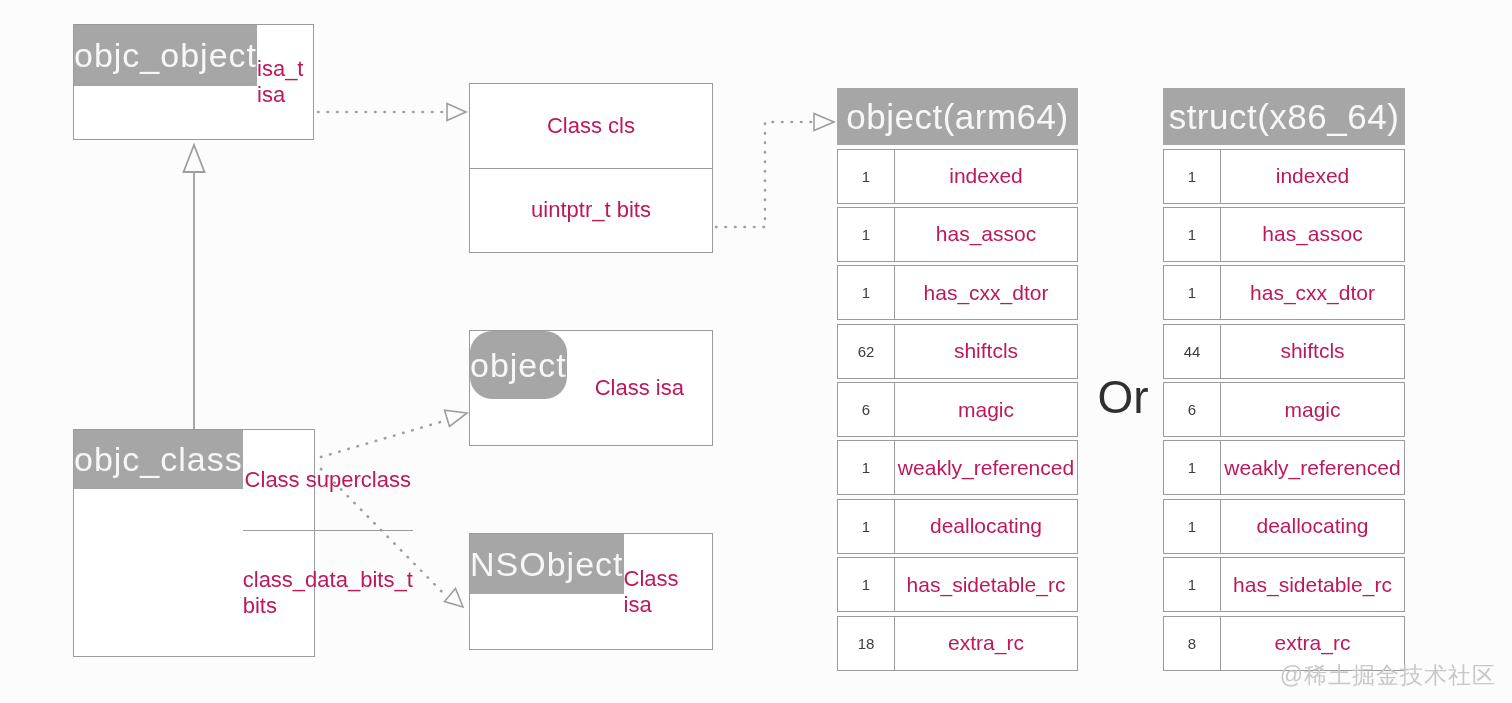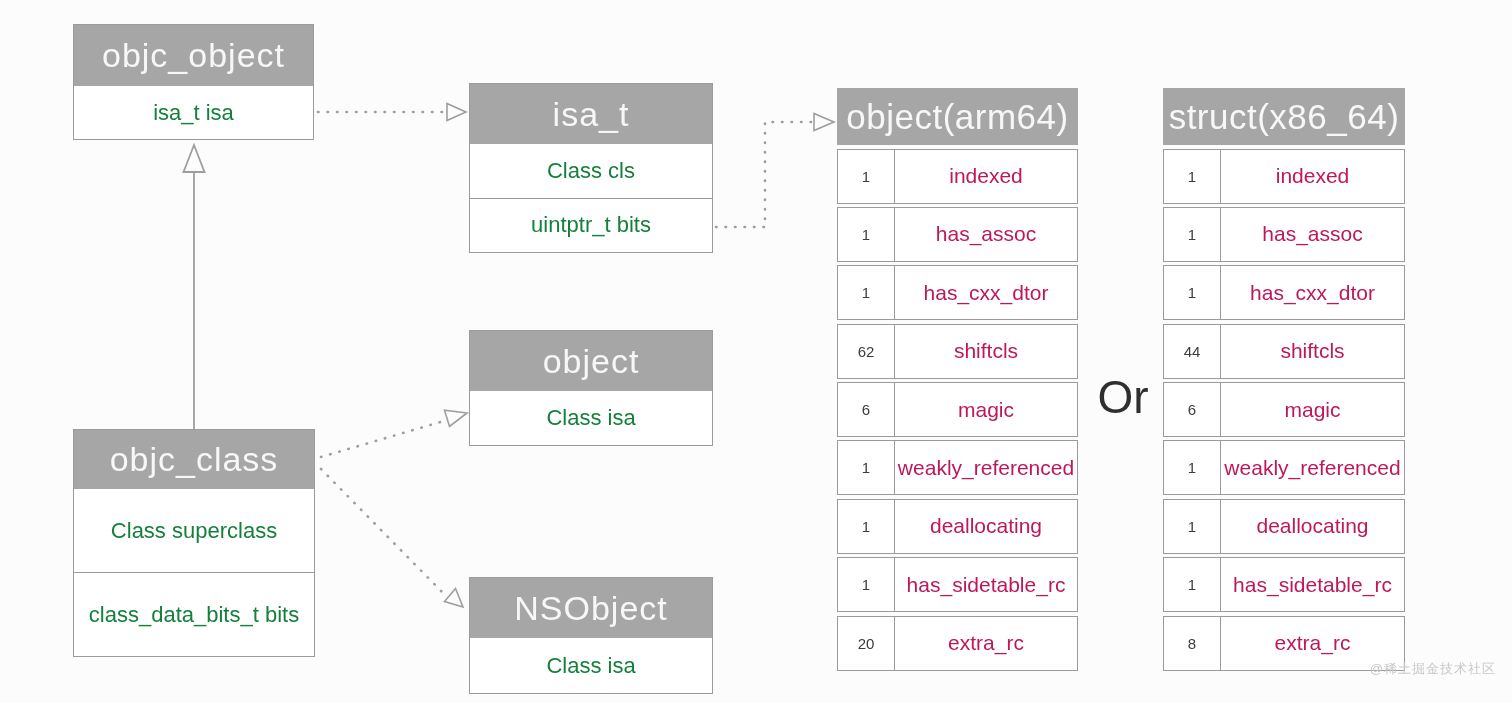--- a/index.html
+++ b/index.html
@@ -4,42 +4,42 @@
 <style>
   html,body{margin:0;padding:0;background:#ffffff;}
   .canvas{
     position:relative;width:1512px;height:703px;overflow:hidden;
     background:#fcfcfc;
     font-family:"Liberation Sans","DejaVu Sans",sans-serif;
   }
   .arrows{position:absolute;left:0;top:0;width:1512px;height:703px;pointer-events:none;}
 
   
-  .cbox{position:absolute;display:flex;flex-direction:column;background:#ffffff;
+  .cbox{position:absolute;display:flex;flex-direction:row;background:#ffffff;
         border:1px solid #9b9b9b;box-sizing:border-box;}
   .chead{background:#a6a6a6;color:#f7f7f7;display:flex;align-items:center;justify-content:center;
          font-size:34px;letter-spacing:1px;flex:0 0 auto;}
   .crows{display:flex;flex-direction:column;flex:1 1 auto;}
   .crow{flex:1 1 auto;display:flex;align-items:center;justify-content:center;
-        border-top:1px solid #9b9b9b;color:#15803d;font-size:22px;}
+        border-top:1px solid #9b9b9b;color:#be185d;font-size:22px;}
   .crows .crow:first-child{border-top:none;}
 
   
   .sbox{position:absolute;box-sizing:border-box;}
   .shead{background:#a6a6a6;color:#f7f7f7;height:57px;display:flex;align-items:center;justify-content:center;
          font-size:35px;letter-spacing:0.5px;}
   .srows{margin-top:3.5px;}
   .srow{display:flex;height:53px;margin-bottom:3.4px;border:1px solid #9b9b9b;background:#ffffff;box-sizing:content-box;}
   .bits{width:56px;flex:0 0 auto;border-right:1px solid #9b9b9b;display:flex;align-items:center;justify-content:center;
         color:#3c3c3c;font-size:15px;}
   .fname{flex:1 1 auto;display:flex;align-items:center;justify-content:center;color:#be185d;font-size:21px;}
 
   .or{position:absolute;left:1083px;top:370px;width:80px;text-align:center;
       color:#2f2f2f;font-size:46px;}
-  .watermark{position:absolute;right:16px;top:660px;color:#c8c8c8;font-size:13px;letter-spacing:1px;}
+  .watermark{position:absolute;right:16px;top:660px;color:#c8c8c8;font-size:23px;letter-spacing:1px;}
 </style>
 </head>
 <body>
 
 <div class="canvas">
 
   <svg class="arrows" viewBox="0 0 1512 703" xmlns="http://www.w3.org/2000/svg">
 
     <g stroke="#9e9e9e" fill="none">
       <path d="M318,112 L444,112" stroke-width="2.6" stroke-linecap="round" stroke-dasharray="0.5 9"></path>
@@ -69,37 +69,36 @@
 
   <div class="cbox" style="left:73px;top:24px;width:241px;height:116px;">
     <div class="chead" style="height:61px;">objc_object</div>
     <div class="crows">
 
     <div class="crow">isa_t isa</div>
       </div>
   </div>
 
   <div class="cbox" style="left:469px;top:83px;width:244px;height:170px;">
-    <div class="chead" style="height:60px;">isa_t</div>
     <div class="crows">
 
     <div class="crow">Class cls</div>
         <div class="crow">uintptr_t bits</div>
       </div>
   </div>
 
   <div class="cbox" style="left:469px;top:330px;width:244px;height:116px;">
-    <div class="chead" style="height:60px;">object</div>
+    <div class="chead" style="height:68px;border-radius:22px;">object</div>
     <div class="crows">
 
     <div class="crow">Class isa</div>
       </div>
   </div>
 
-  <div class="cbox" style="left:469px;top:533px;width:244px;height:117px;margin-top:44px;">
+  <div class="cbox" style="left:469px;top:533px;width:244px;height:117px;">
     <div class="chead" style="height:60px;">NSObject</div>
     <div class="crows">
 
     <div class="crow">Class isa</div>
       </div>
   </div>
 
   <div class="cbox" style="left:73px;top:429px;width:242px;height:228px;">
     <div class="chead" style="height:59px;">objc_class</div>
     <div class="crows">
@@ -139,21 +138,21 @@
       </div>
         <div class="srow">
         <span class="bits">1</span>
         <span class="fname">deallocating</span>
       </div>
         <div class="srow">
         <span class="bits">1</span>
         <span class="fname">has_sidetable_rc</span>
       </div>
         <div class="srow">
-        <span class="bits">20</span>
+        <span class="bits">18</span>
         <span class="fname">extra_rc</span>
       </div>
       </div>
   </div>
 
   <div class="sbox" style="left:1163px;top:88px;width:242px;">
     <div class="shead">struct(x86_64)</div>
     <div class="srows">
 
     <div class="srow">

